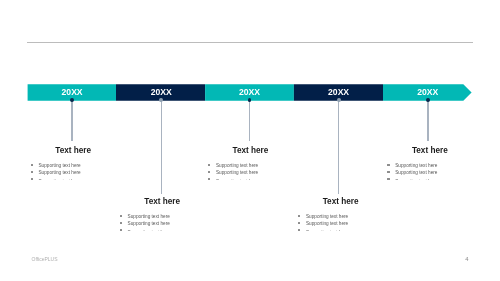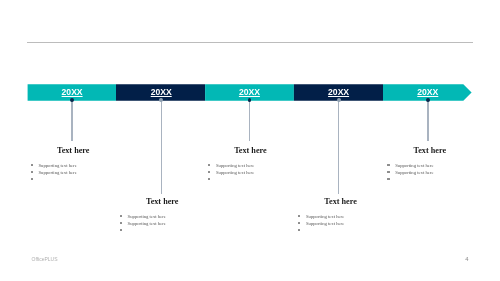--- a/index.html
+++ b/index.html
@@ -1,24 +1,24 @@
 <!DOCTYPE html>
 <html><head>
 <meta charset="utf-8">
 <style>
   html,body{margin:0;padding:0;}
   body{width:500px;height:281px;background:#ffffff;overflow:hidden;
        font-family:"Liberation Sans",sans-serif;filter:opacity(1);}
   .slide{position:relative;width:500px;height:281px;background:#fff;overflow:hidden;}
   .divider{position:absolute;left:27.4px;top:42px;width:445.4px;height:1px;background:#bcbcbc;}
   .timeline-svg{position:absolute;left:0;top:0;width:500px;height:281px;}
-  .seg-label{position:absolute;font-weight:bold;font-size:8.6px;line-height:9px;color:#ffffff;text-align:center;white-space:nowrap;text-decoration:underline;}
+  .seg-label{position:absolute;font-weight:bold;font-size:8.6px;line-height:9px;color:#ffffff;text-align:center;white-space:nowrap;}
   .dot{position:absolute;width:3.8px;height:3.8px;border-radius:50%;z-index:3;}
   .conn{position:absolute;width:1.45px;z-index:1;}
-  .block{position:absolute;font-family:Liberation Serif, serif;}
+  .block{position:absolute;}
   .block-title{font-weight:bold;font-size:8.2px;line-height:9px;color:#1b1b1b;text-align:center;white-space:nowrap;}
   .bullets{margin:0;padding:0;list-style:none;}
   .bullets li{position:relative;font-size:4.7px;line-height:6.9px;color:#575757;padding-left:7.8px;white-space:nowrap;}
   .bullets li:before{content:"";position:absolute;left:0.1px;top:0.7px;width:2.1px;height:2.2px;border-radius:0.3px;background:#8d8d8d;}
   .bullets li:last-child{padding-top:2.2px;}
   .bullets li:last-child:before{top:0.7px;}
   .footer-logo{position:absolute;left:31.5px;top:256px;font-size:5px;line-height:6px;color:#b0b0b0;}
   .page-num{position:absolute;left:461.9px;top:255.6px;width:10px;text-align:center;font-size:5.8px;line-height:6px;color:#8a8a8a;}
 </style>
 </head>

